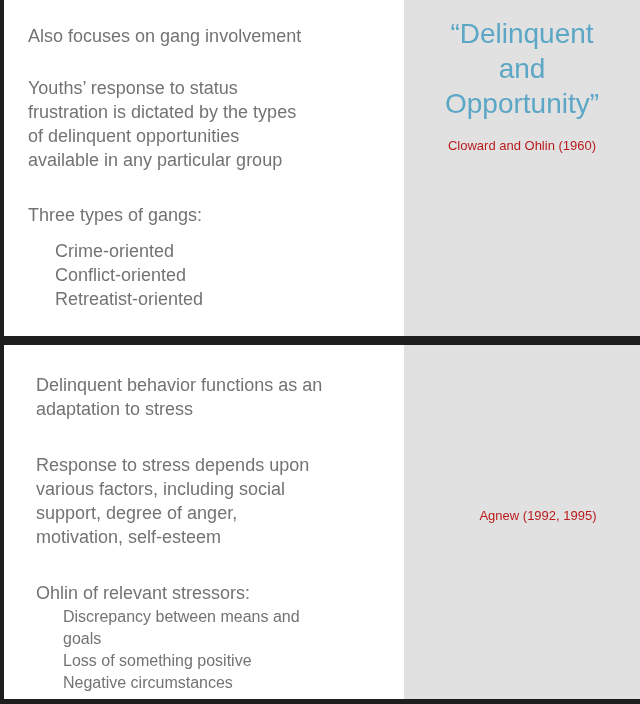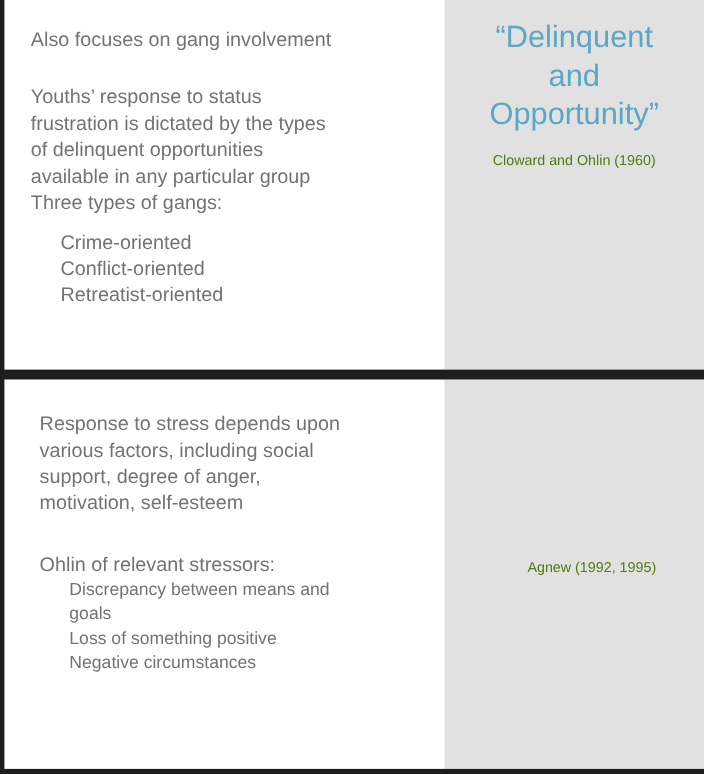--- a/index.html
+++ b/index.html
@@ -67,41 +67,41 @@
     white-space: pre-line;
   }
   .slide-1 .slide-title { top: 16px; }
   .slide-2 .slide-title { top: 43px; }
 
   .attribution {
     position: absolute;
     left: 0;
     width: 100%;
     text-align: center;
-    color: #4d7c0f;
+    color: #b91c1c;
     font-size: 13px;
     line-height: 16px;
     white-space: pre-line;
   }
   .slide-1 .attribution { top: 138px; }
   .slide-2 .attribution { top: 163px; padding-left: 16px; }
 
   .body-col {
     position: absolute;
     top: 0;
     color: #737373;
     font-size: 18px;
     line-height: 24px;
   }
   .slide-1 .body-col { left: 28px; width: 322px; padding-top: 24px; }
   .slide-2 .body-col { left: 36px; width: 314px; padding-top: 28px; }
 
   .para { white-space: pre-line; }
   .slide-1 .para-1 { margin-bottom: 28px; }
-  .slide-1 .para-2 { }
+  .slide-1 .para-2 { margin-bottom: 31px; }
   .slide-2 .para-1 { margin-bottom: 32px; }
   .slide-2 .para-2 { margin-bottom: 32px; }
 
   .list-header { white-space: pre-line; }
   .list-items {
     white-space: pre-line;
     padding-left: 27px;
   }
   .slide-1 .list-items { margin-top: 12px; }
   .slide-2 .list-items {
@@ -135,20 +135,22 @@
     </div>
   </section>
 
   <div class="divider"></div>
 
   <section class="slide slide-2">
     <div class="title-panel">
       <div class="attribution">Agnew (1992, 1995)</div>
     </div>
     <div class="body-col">
+      <div class="para para-1">Delinquent behavior functions as an
+adaptation to stress</div>
       <div class="para para-2">Response to stress depends upon
 various factors, including social
 support, degree of anger,
 motivation, self-esteem</div>
       <div class="list-header">Ohlin of relevant stressors:</div>
       <div class="list-items">Discrepancy between means and
 goals
 Loss of something positive
 Negative circumstances</div>
     </div>

